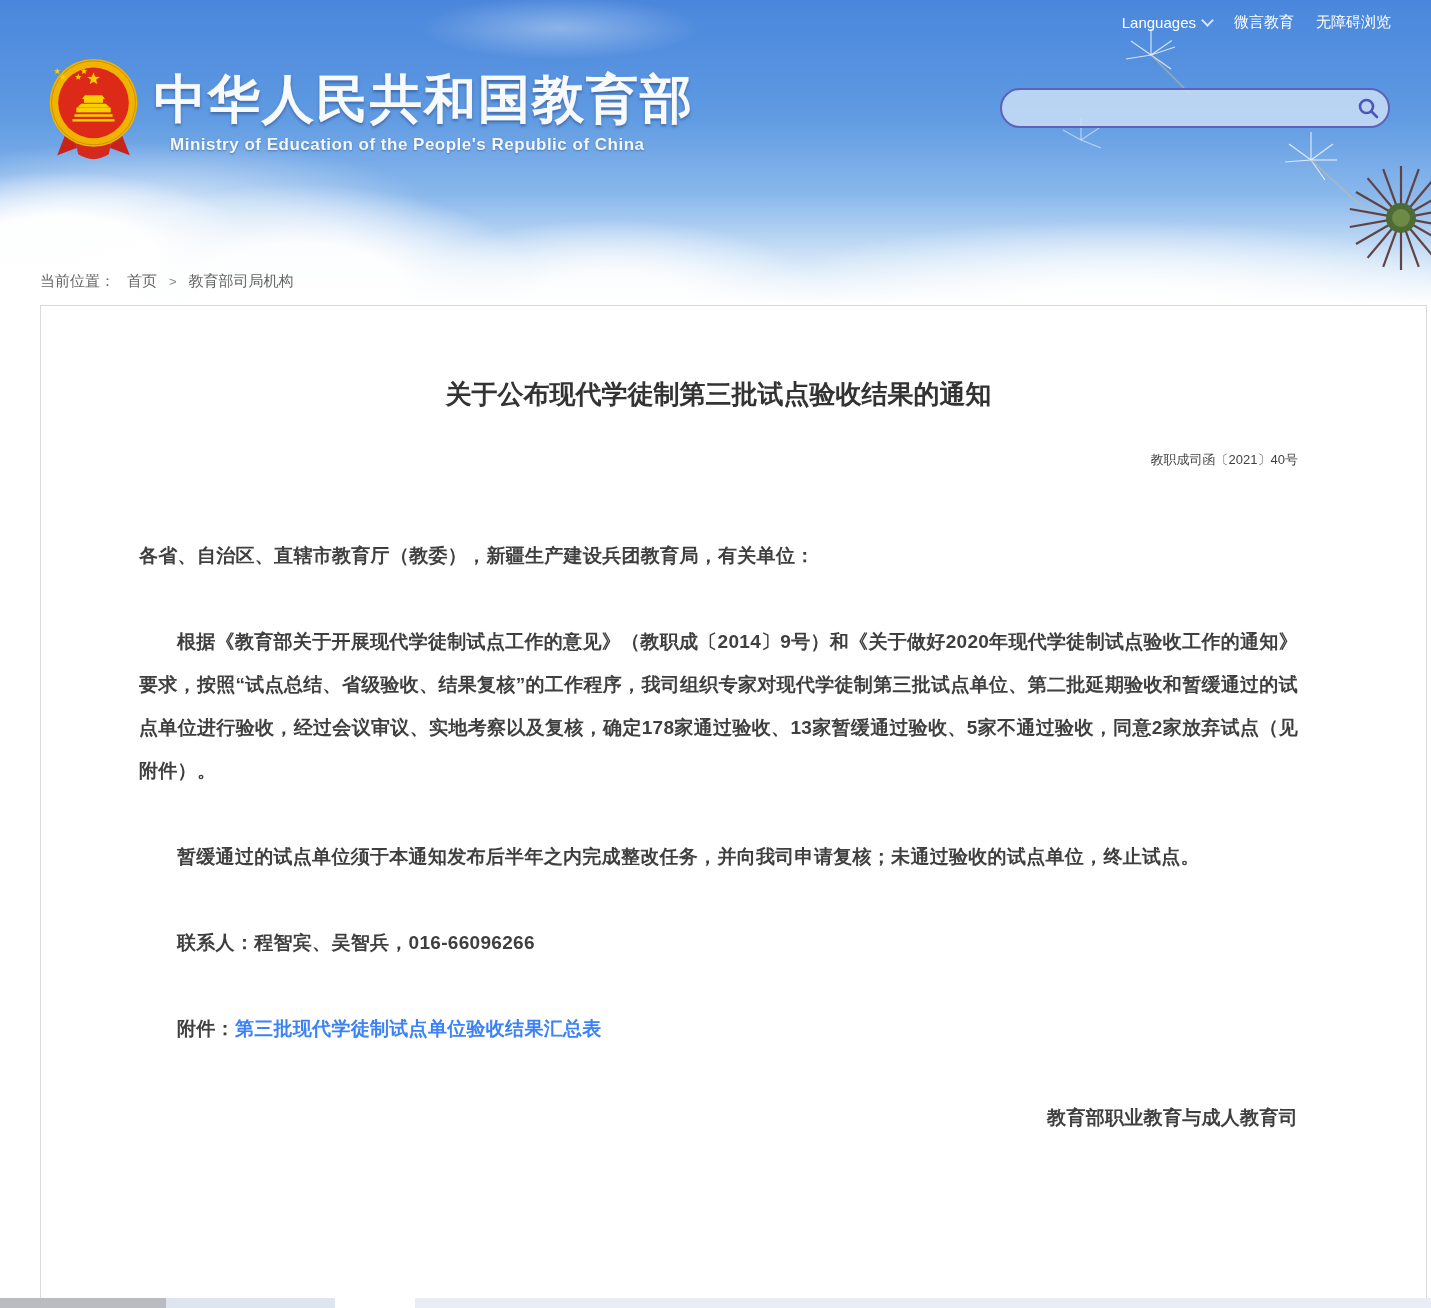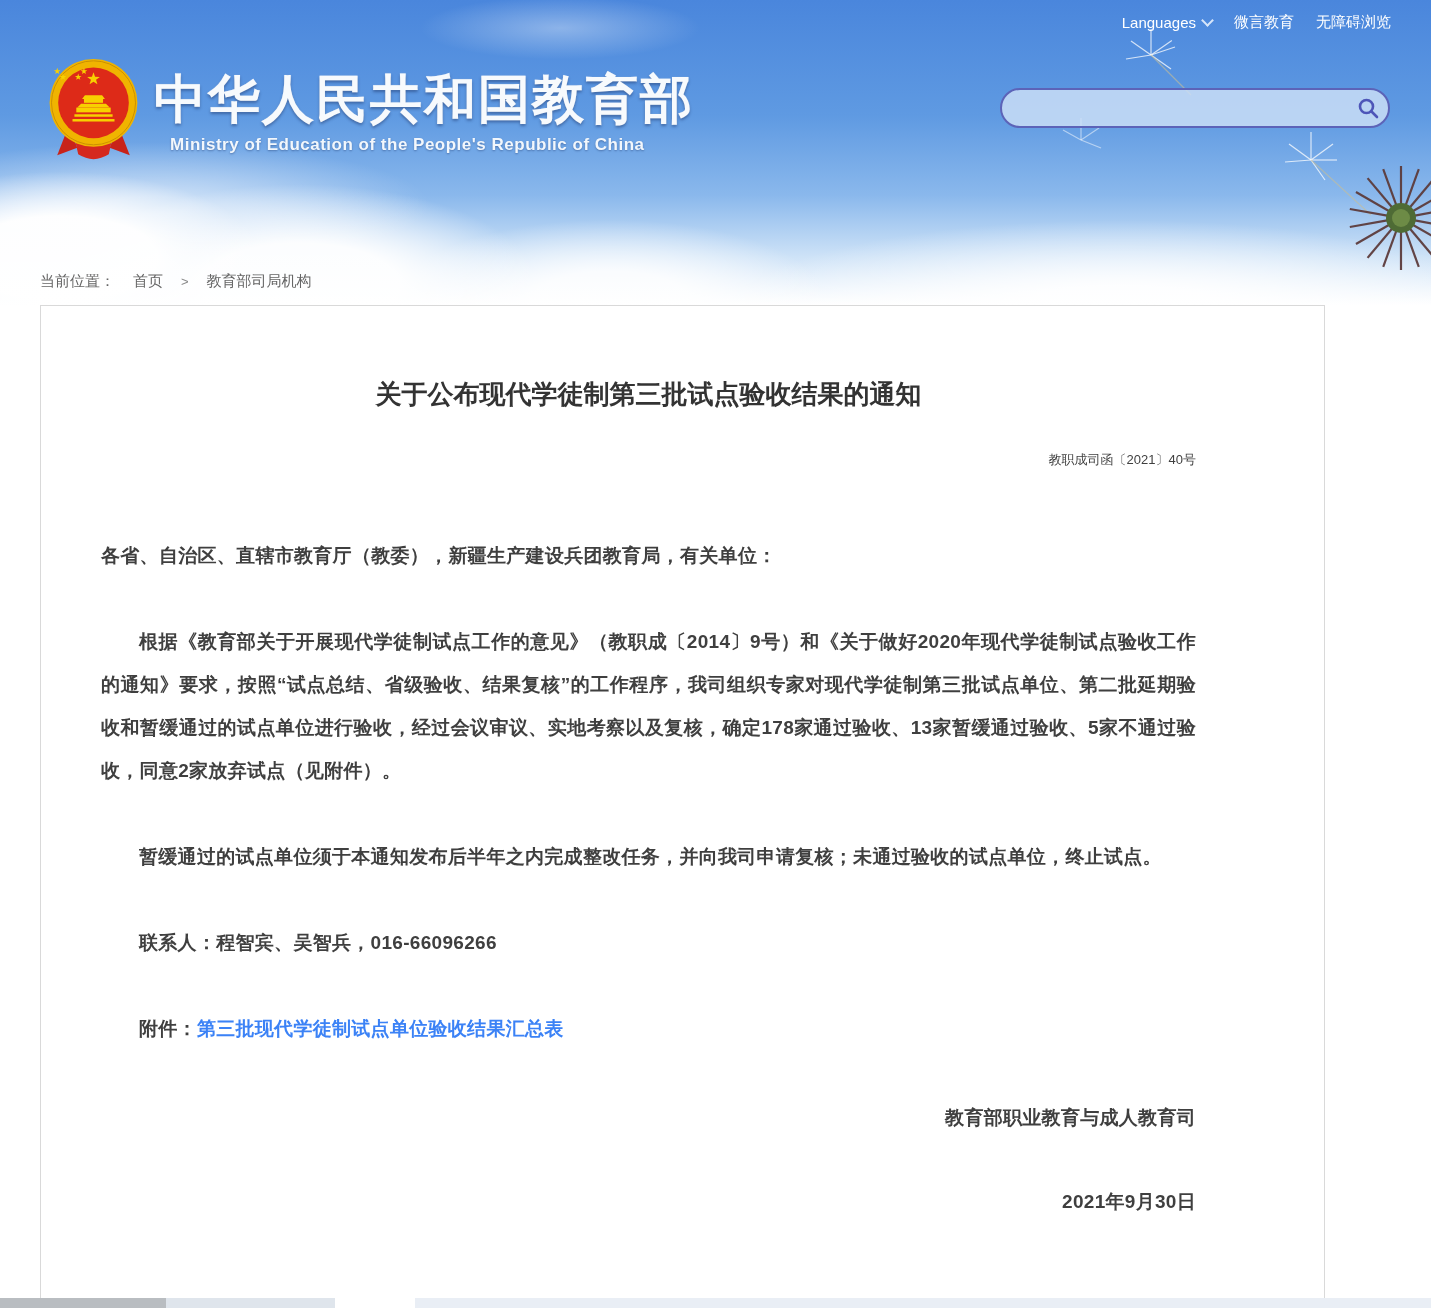--- a/index.html
+++ b/index.html
@@ -63,30 +63,30 @@
     padding:0 8px 0 18px; font-size:16px; color:#333;
   }
   .search-btn { width:40px; height:36px; border:none; background:transparent; cursor:pointer; display:flex; align-items:center; justify-content:center; padding:0; }
 
   
   .dandelion { position:absolute; top:0; right:0; pointer-events:none; }
 
   
   .breadcrumb {
     position:absolute; left:40px; bottom:14px;
-    font-size:15px; color:#666; display:flex; align-items:center; gap:18px;
+    font-size:15px; color:#666; display:flex; align-items:center; gap:12px;
   }
   .breadcrumb a { color:#666; text-decoration:none; cursor:pointer; }
   .crumb-sep { color:#888; font-size:13px; }
 
   
   .content-card {
-    position:relative; margin-left:40px; width:1285px; height:1003px;
+    position:relative; margin-left:40px; width:1387px; height:1003px;
     background:#fff; border:1px solid #d9d9d9; border-bottom:none;
-    padding:70px 128px 0 60px;
+    padding:70px 128px 0 98px;
   }
   .notice-title {
     margin:0 0 34px 0; text-align:center;
     font-size:26px; line-height:36px; font-weight:bold; color:#333;
   }
   .doc-number { text-align:right; font-size:13px; color:#3f3f3f; margin:0 0 60px 0; line-height:28px; }
 
   .doc-body { font-size:19px; color:#3f3f3f; line-height:43px; text-align:justify; letter-spacing:.3px;font-weight:bold; }
   .doc-body p { margin:0 0 43px 0; }
   .para-indent { text-indent:2em; }
@@ -221,21 +221,20 @@
 
   <div class="doc-body">
     <p>各省、自治区、直辖市教育厅（教委），新疆生产建设兵团教育局，有关单位：</p>
     <p class="para-indent">根据《教育部关于开展现代学徒制试点工作的意见》（教职成〔2014〕9号）和《关于做好2020年现代学徒制试点验收工作的通知》要求，按照“试点总结、省级验收、结果复核”的工作程序，我司组织专家对现代学徒制第三批试点单位、第二批延期验收和暂缓通过的试点单位进行验收，经过会议审议、实地考察以及复核，确定178家通过验收、13家暂缓通过验收、5家不通过验收，同意2家放弃试点（见附件）。</p>
     <p class="para-indent">暂缓通过的试点单位须于本通知发布后半年之内完成整改任务，并向我司申请复核；未通过验收的试点单位，终止试点。</p>
     <p class="para-indent">联系人：程智宾、吴智兵，016-66096266</p>
     <p class="attachment-line">
       <span>附件：</span><a class="attachment-link">第三批现代学徒制试点单位验收结果汇总表</a>
     </p>
     <p class="signature-line">教育部职业教育与成人教育司</p>
-    <p class="date-line">2021年9月30日</p>
   </div>
 </div>
 
 <div class="hscrollbar">
   <div class="sb-white"></div>
   <div class="sb-seg"></div>
   <div class="sb-thumb"></div>
 </div>
 
 </body></html>

